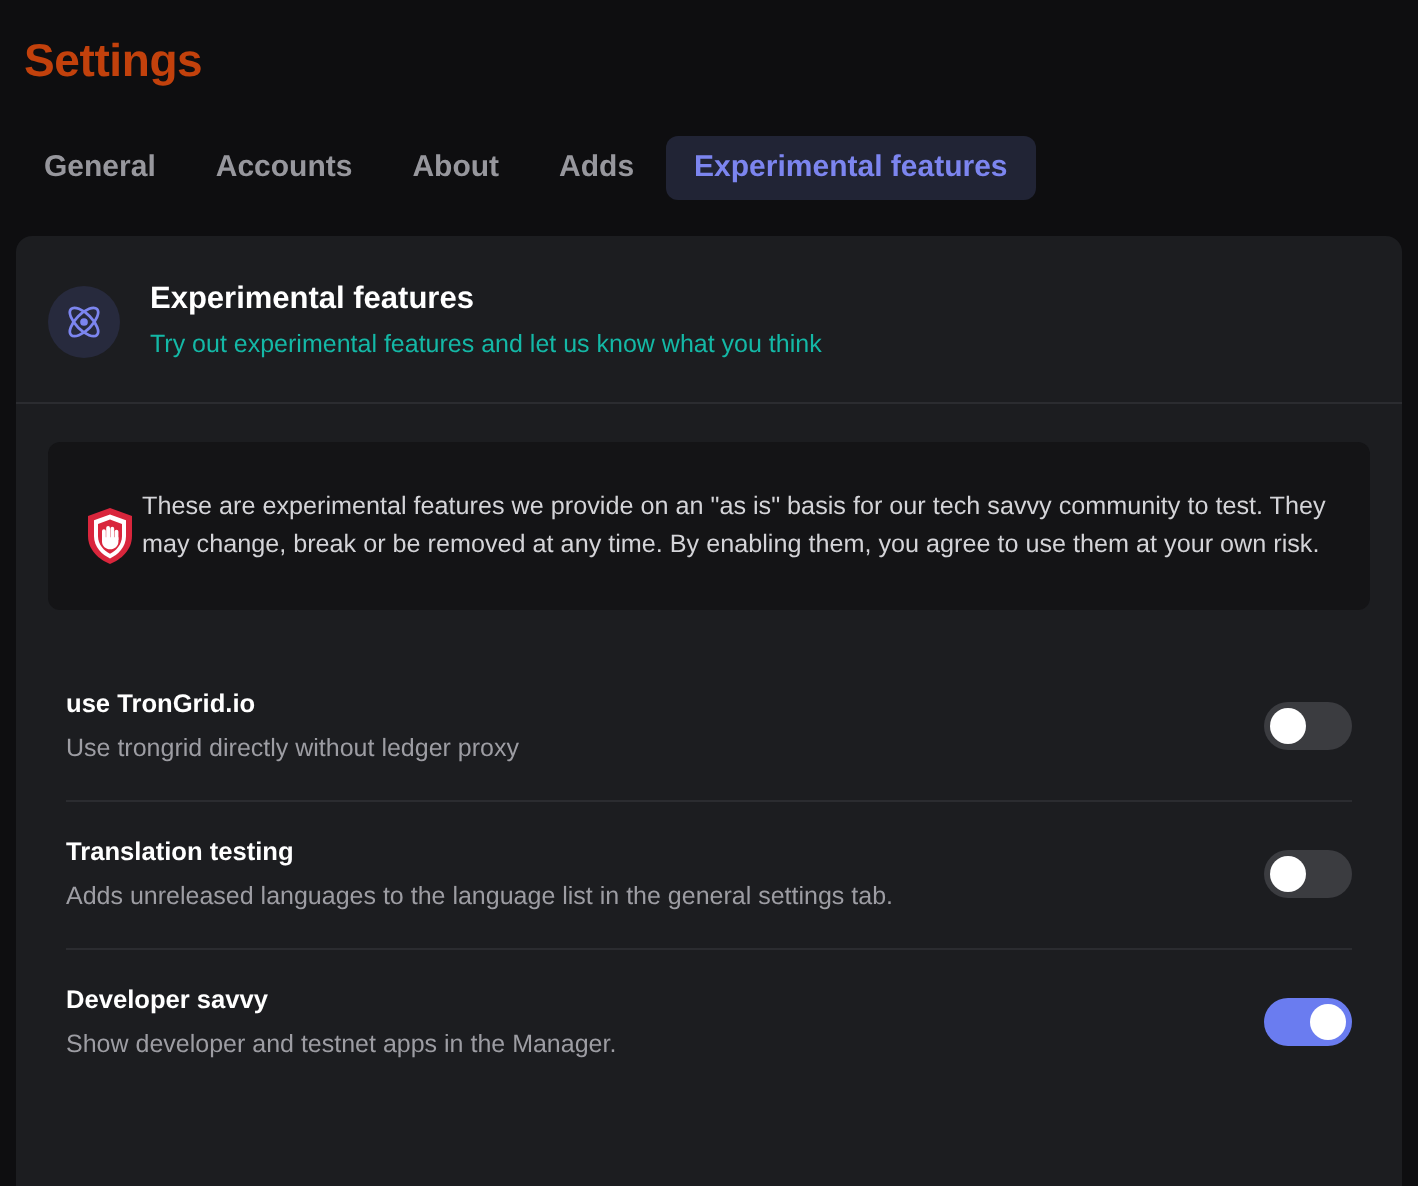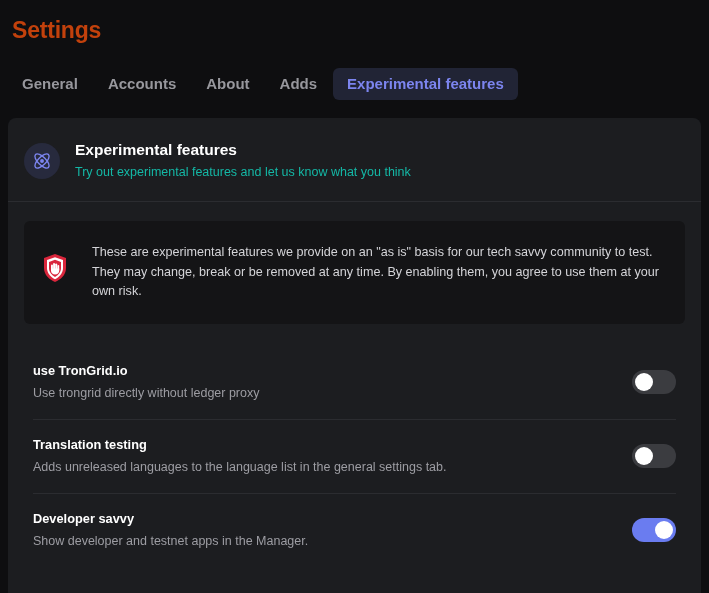--- a/index.html
+++ b/index.html
@@ -120,22 +120,22 @@
 
   
   .callout-wrap {
     padding: 19px 16px 0 16px;
   }
 
   .callout {
     background: #141416;
     border-radius: 6px;
     display: flex;
-    align-items: flex-start;
-    gap: 24px;
+    align-items: center;
+    gap: 3px;
     padding: 22px 22px 22px 18px;
   }
 
   .callout-icon {
     flex: 0 0 auto;
     width: 26px;
     height: 30px;
     margin-top: 10px;
   }
 

